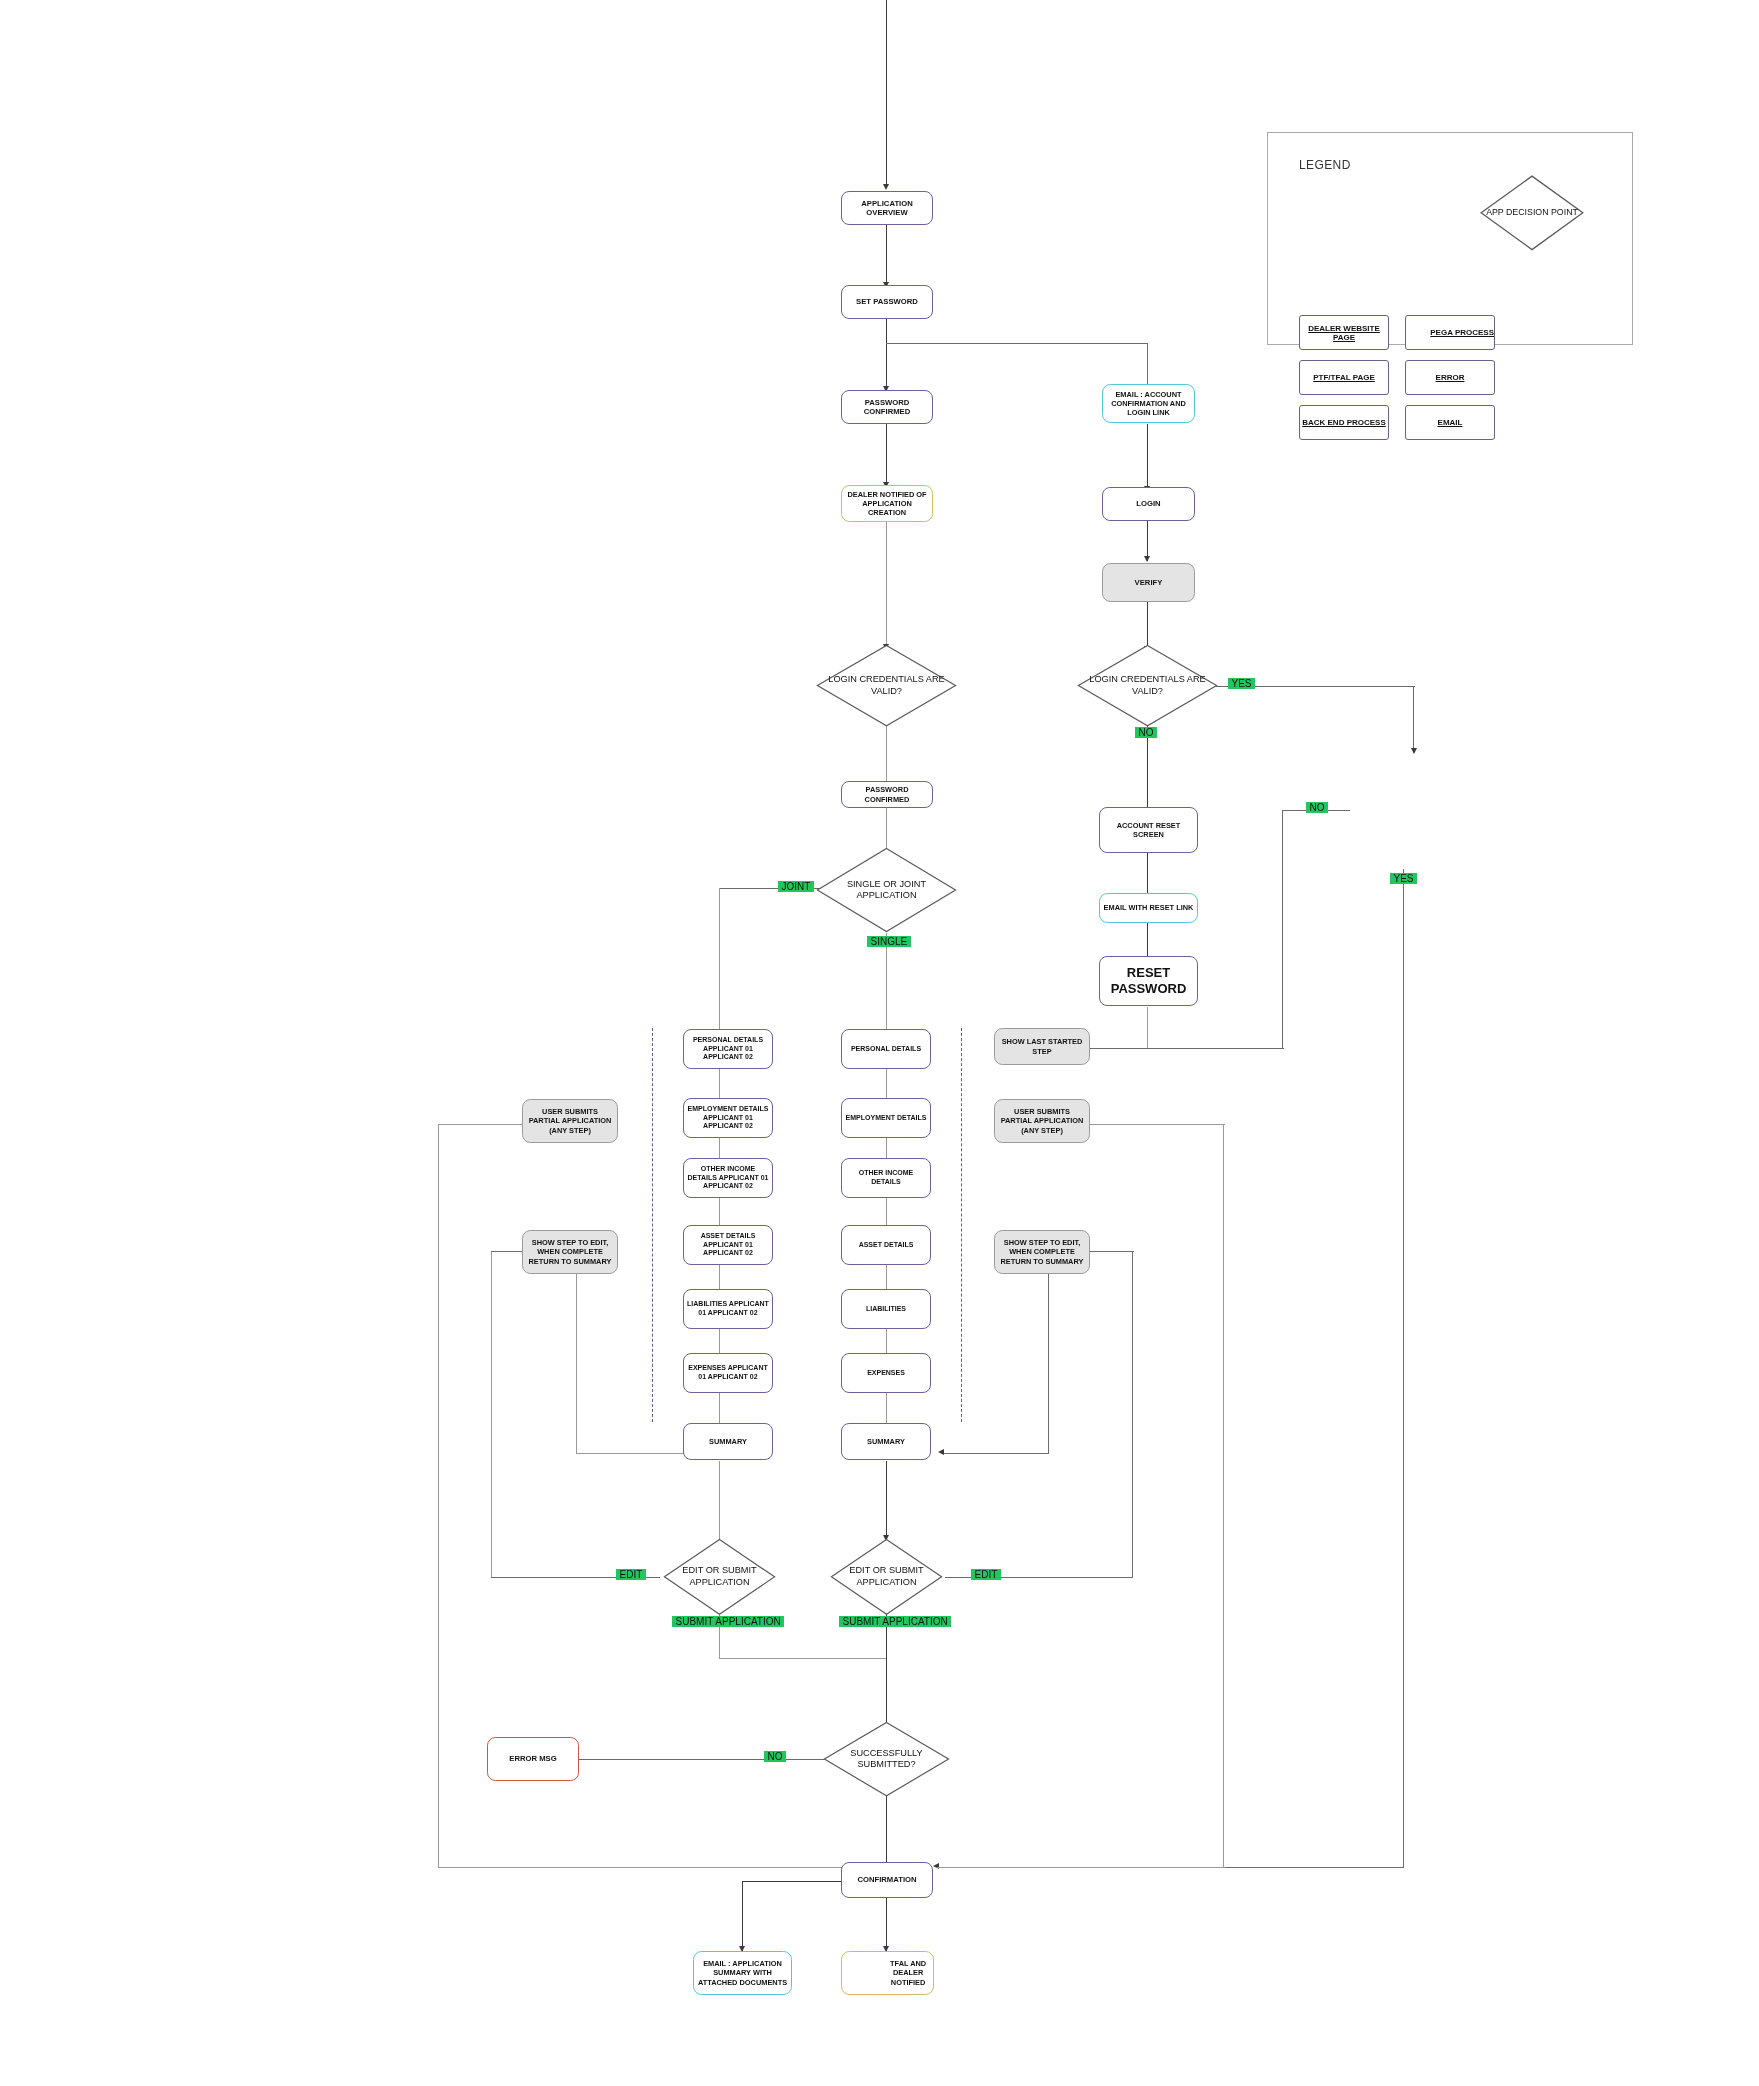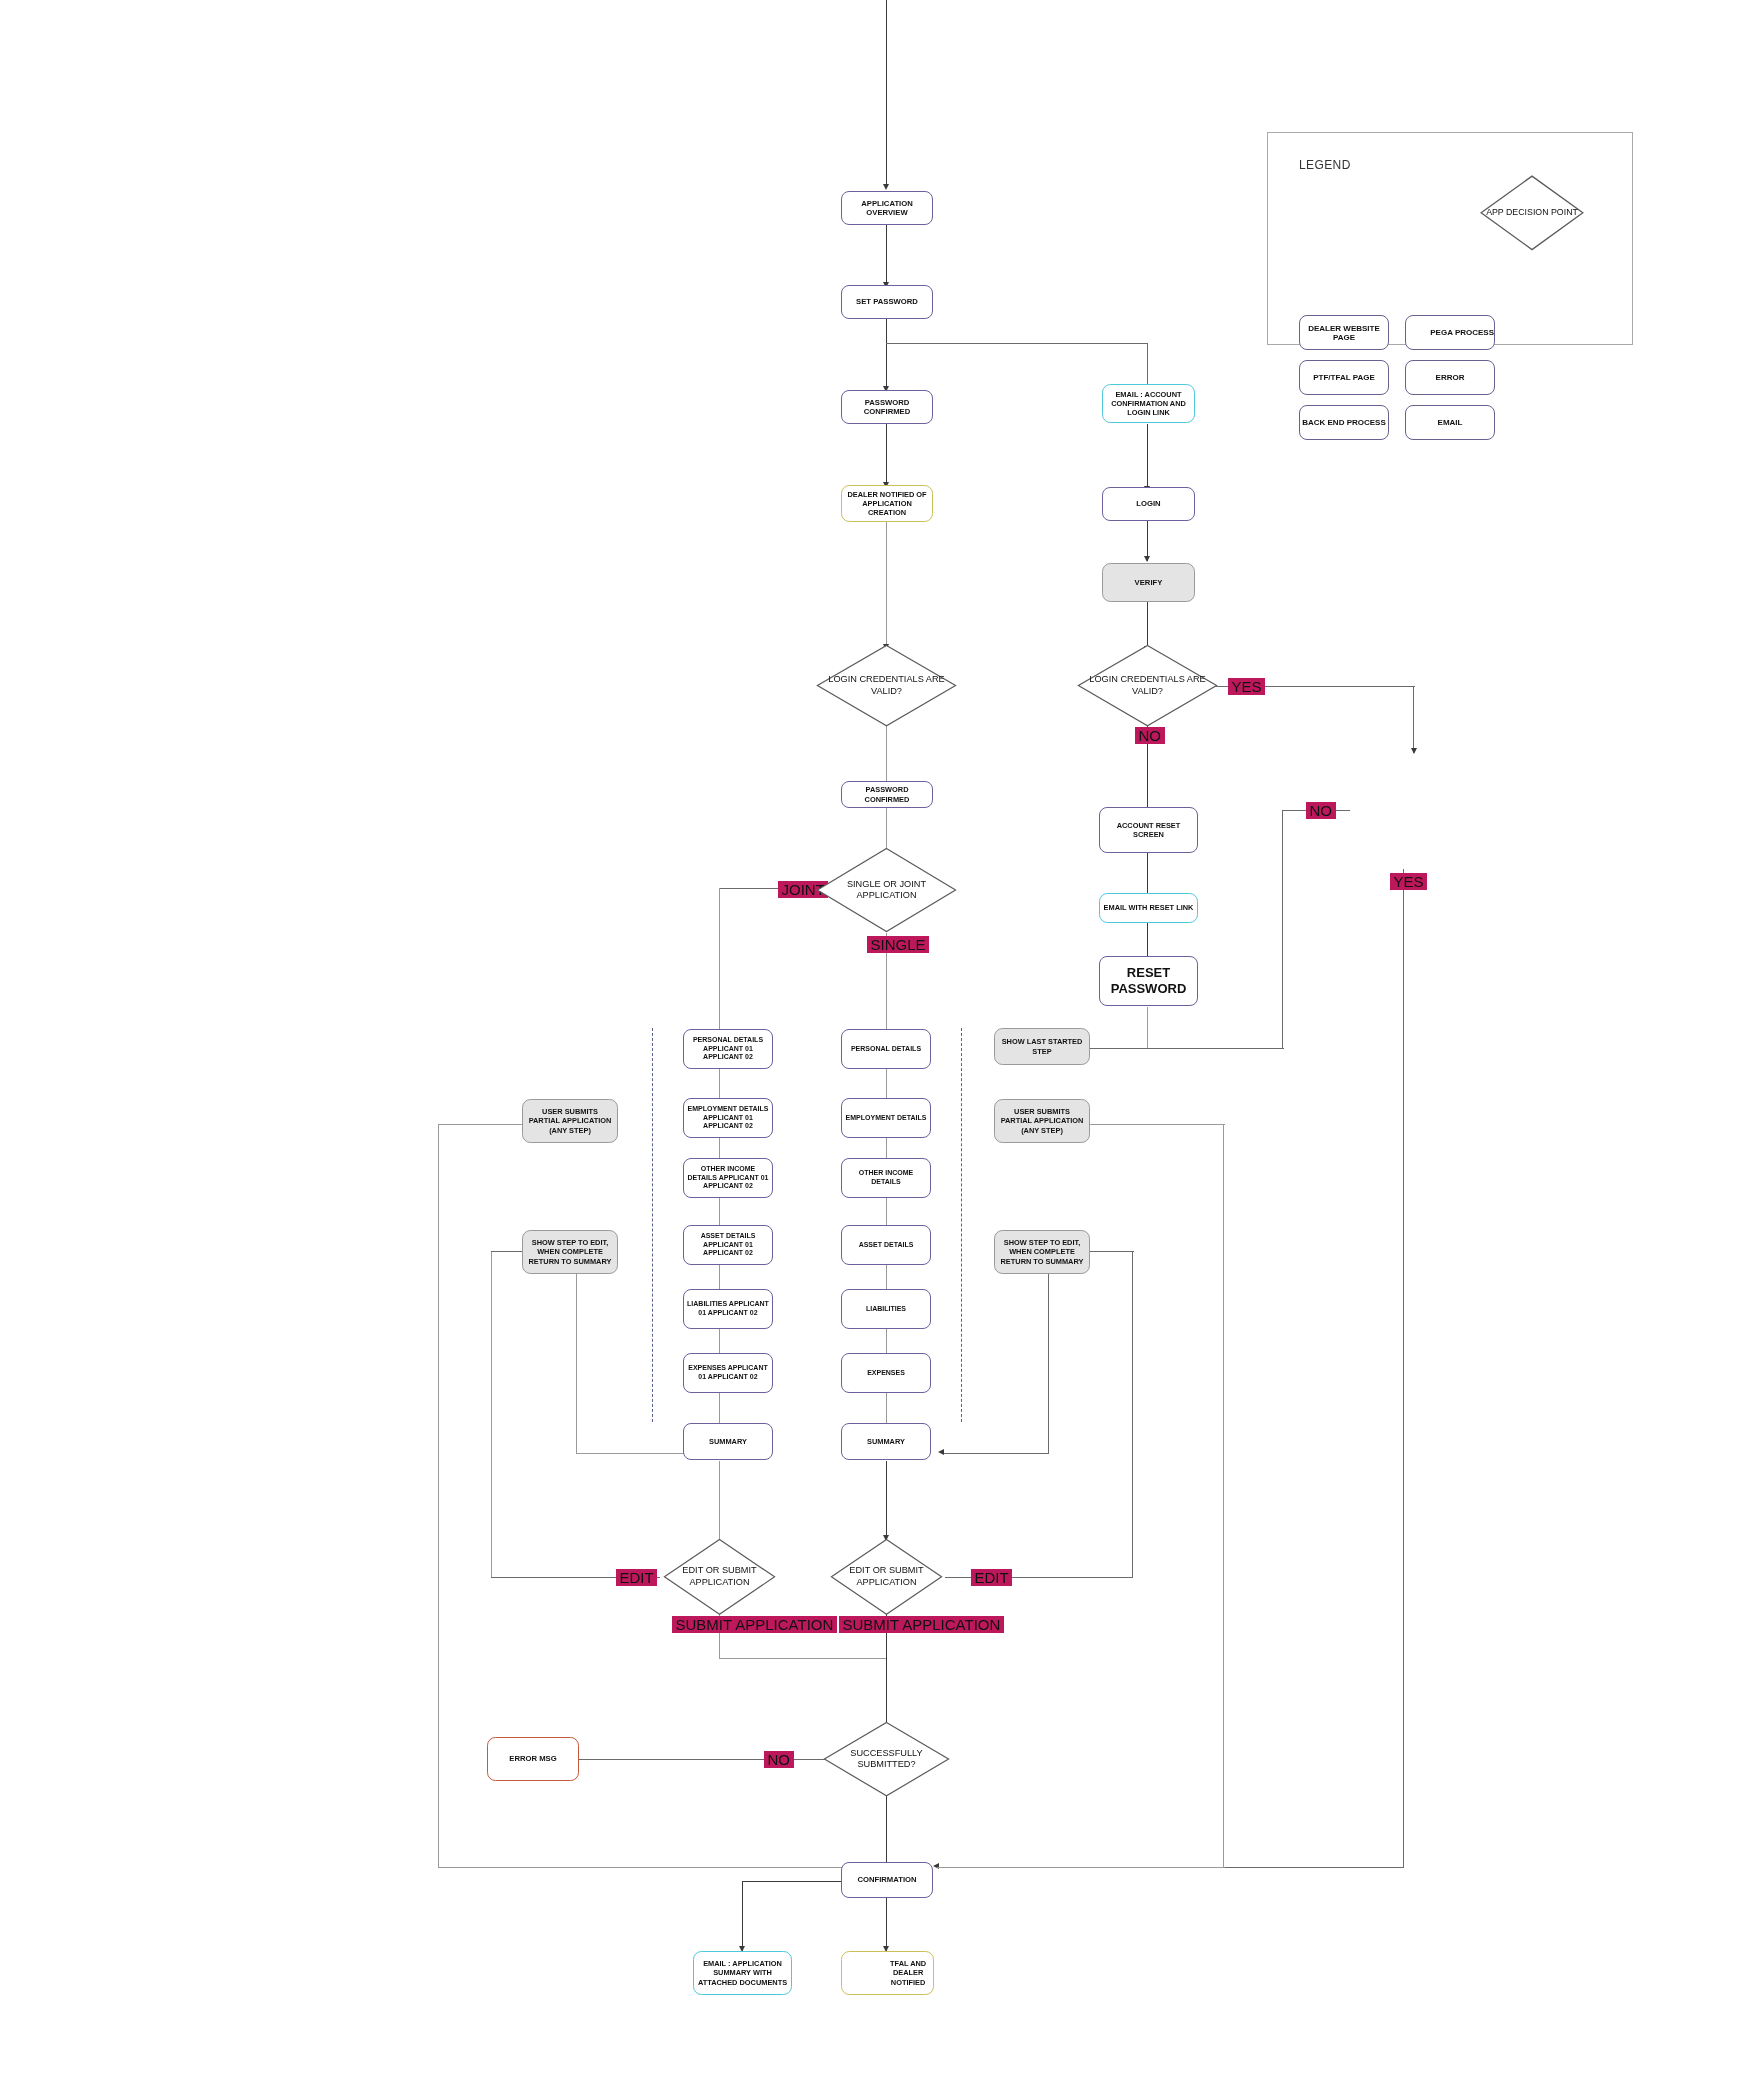--- a/index.html
+++ b/index.html
@@ -31,27 +31,27 @@
   .ln.h{height:1.1px;}
   .ln.v{width:1.1px;}
   .ln.thin{background:#9a9a9a;}
   .ln.dark{background:#3a3a3a;}
   .dash{position:absolute;width:0;border-left:1.7px dashed #5b5f8e;}
   .arrow{position:absolute;width:0;height:0;}
   .arrow.down{border-left:3.5px solid transparent;border-right:3.5px solid transparent;border-top:6.3px solid #3a3a3a;}
   .arrow.left{border-top:3.5px solid transparent;border-bottom:3.5px solid transparent;border-right:6.3px solid #3a3a3a;}
   .arrow.right{border-top:3.5px solid transparent;border-bottom:3.5px solid transparent;border-left:6.3px solid #3a3a3a;}
 
-  .edgelabel{position:absolute;font-size:15px;color:#111;background:#be185d;padding:0 3.5px;white-space:nowrap;}
+  .edgelabel{position:absolute;font-size:10px;color:#111;background:#22c55e;padding:0 3.5px;white-space:nowrap;}
 
   
   #legend{position:absolute;left:1267px;top:132px;width:364px;height:211px;border:1.1px solid #aaa;background:#fff;}
   #legend-title{position:absolute;left:31px;top:25px;font-size:12px;color:#333;letter-spacing:0.4px;}
-  .lg-node{position:absolute;width:90px;height:35px;box-sizing:border-box;border-radius:8px;border:1.5px solid #6a5f8e;
-           display:flex;align-items:center;justify-content:center;font-size:8px;font-weight:bold;text-align:center;color:#111;background:#fff;}
+  .lg-node{position:absolute;width:90px;height:35px;box-sizing:border-box;border-radius:3px;border:1.5px solid #6a5f8e;
+           display:flex;align-items:center;justify-content:center;font-size:8px;font-weight:bold;text-align:center;color:#111;background:#fff;text-decoration:underline;}
   #lg-diamond{position:absolute;left:211px;top:41px;width:106px;height:77px;}
   #lg-diamond .dlabel{font-size:8.8px;}
 </style>
 </head>
 <body>
 
 <div id="canvas">
 
 
   <div id="legend">

